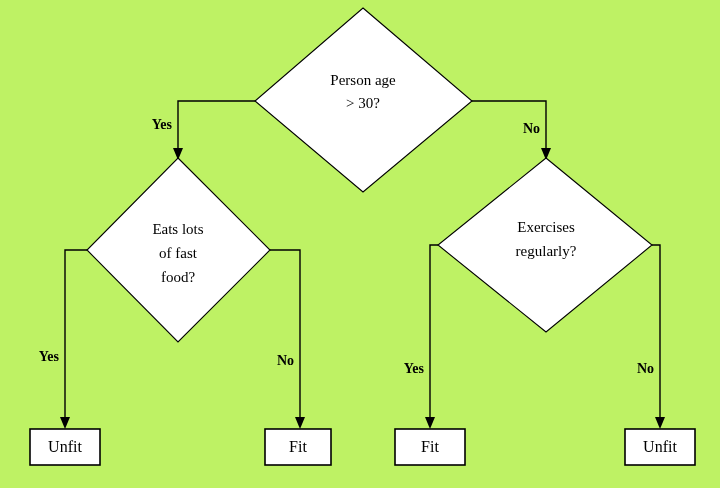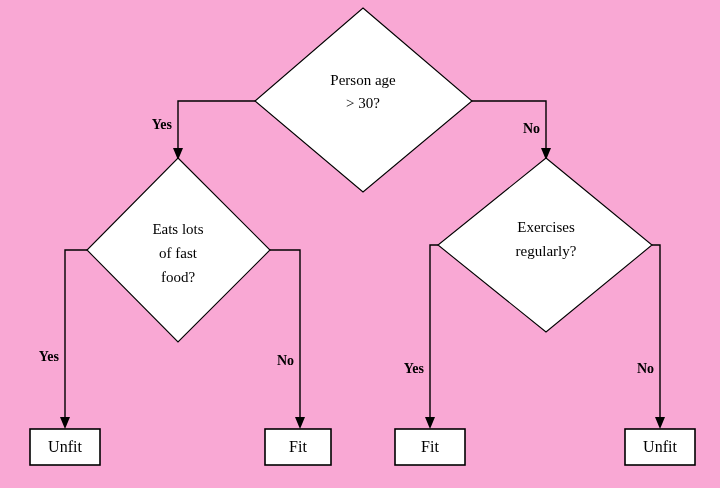--- a/index.html
+++ b/index.html
@@ -7,21 +7,21 @@
     padding: 0;
     background: #ffffff;
   }
   body {
     font-family: "Liberation Serif", serif;
   }
   #diagram-root {
     position: relative;
     width: 720px;
     height: 488px;
-    background: #f9a8d4;
+    background: #bef264;
     overflow: hidden;
   }
   #tree-svg {
     position: absolute;
     left: 0;
     top: 0;
     width: 720px;
     height: 488px;
   }
   .node-shape {

